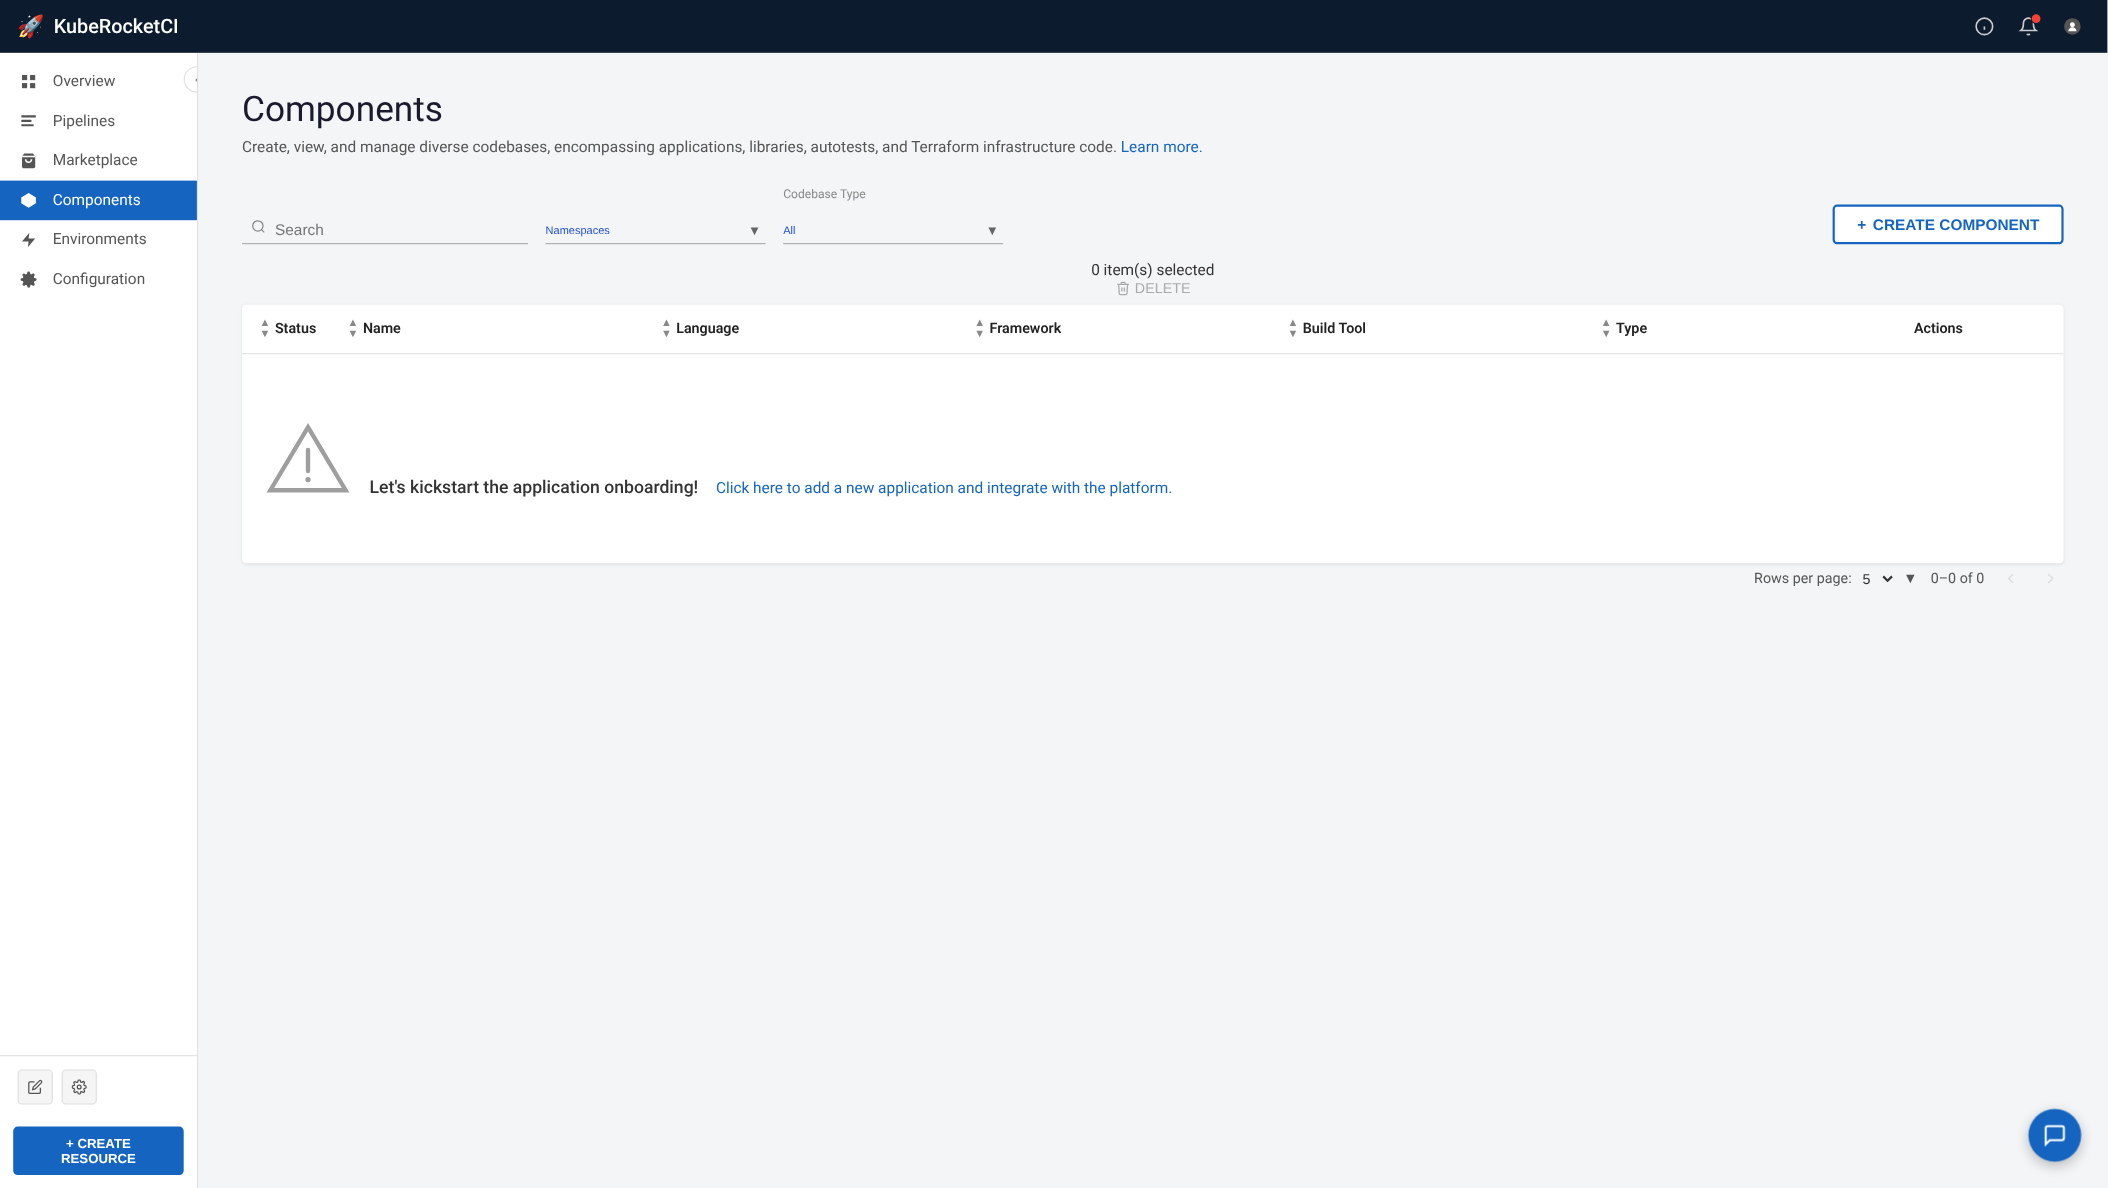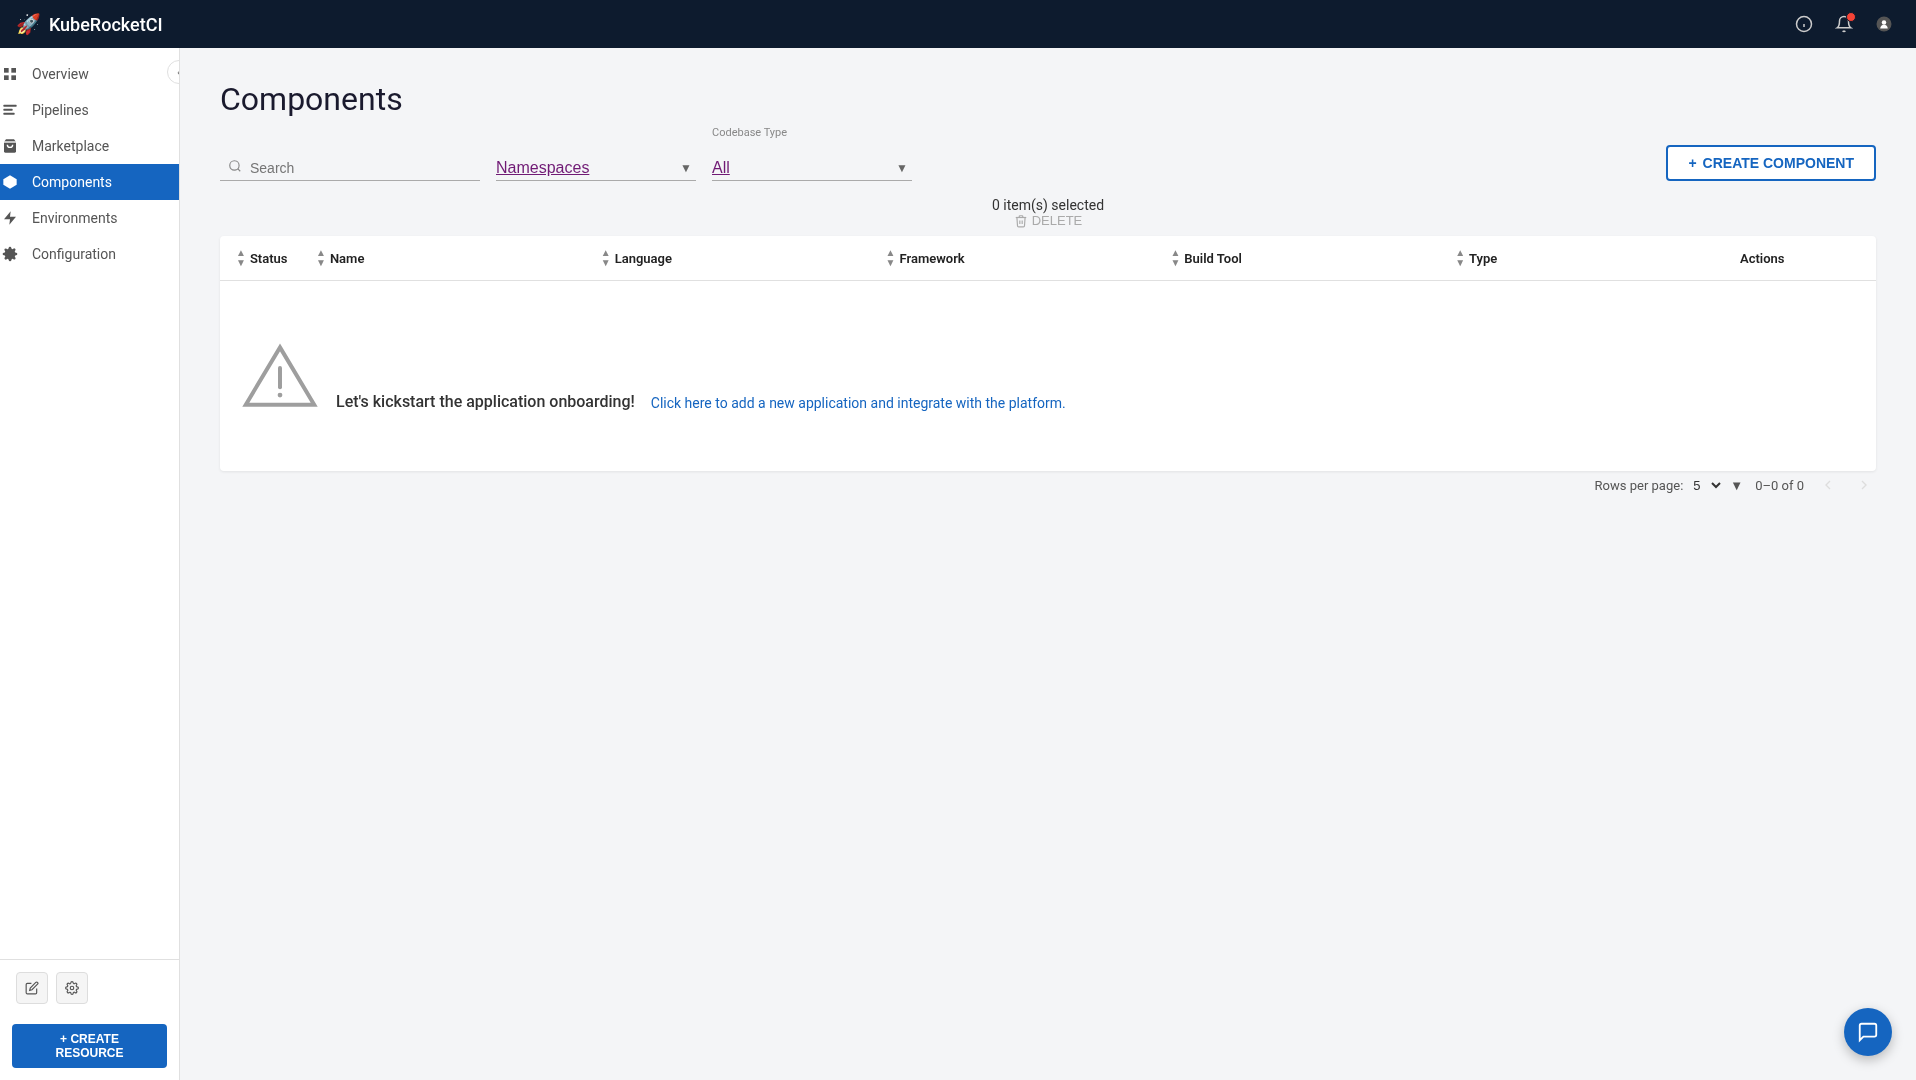--- a/index.html
+++ b/index.html
@@ -97,21 +97,21 @@
       color: #666;
     }
     .sidebar-nav {
       padding: 8px 0;
       flex: 1;
     }
     .sidebar-item {
       display: flex;
       align-items: center;
       gap: 12px;
-      padding: 10px 0;
+      padding: 10px 16px;
       cursor: pointer;
       color: #555;
       font-size: 14px;
       text-decoration: none;
     }
     .sidebar-item.active {
       background: #1565c0;
       color: #fff;
     }
     .sidebar-item .icon {
@@ -219,26 +219,25 @@
     .select-wrapper {
       display: flex;
       align-items: center;
       border-bottom: 1px solid #aaa;
       padding: 4px 4px 4px 0;
     }
     .select-wrapper select {
       border: none;
       background: transparent;
       outline: none;
-      font-size: 16px;
-      color: #701a75;
+      font-size: 10px;
+      color: #1d4ed8;
       flex: 1;
       cursor: pointer;
       appearance: none;
-      text-decoration: underline;
       -webkit-appearance: none;
     }
     .select-arrow { color: #666; font-size: 12px; }
 
     .spacer { flex: 1; }
 
     .create-component-btn {
       background: #fff;
       color: #1565c0;
       border: 2px solid #1565c0;
@@ -486,20 +485,24 @@
     </div>
     <div style="padding: 0 12px;">
       <button class="create-resource-btn">
         <span>+ CREATE RESOURCE</span>
       </button>
     </div>
   </aside>
 
   <main class="main-content">
     <h1 class="page-title">Components</h1>
+    <p class="page-subtitle">
+      <span>Create, view, and manage diverse codebases, encompassing applications, libraries, autotests, and Terraform infrastructure code.</span>
+      <a href="#">Learn more.</a>
+    </p>
 
     <div class="filters-row">
       <div class="search-field">
         <span class="search-icon">
           <svg width="14" height="14" viewBox="0 0 24 24" fill="none" stroke="#888" stroke-width="2">
             <circle cx="11" cy="11" r="8"></circle>
               <path d="M21 21l-4.35-4.35"></path>
           </svg>
         </span>
         <input type="text" placeholder="Search" style="">

